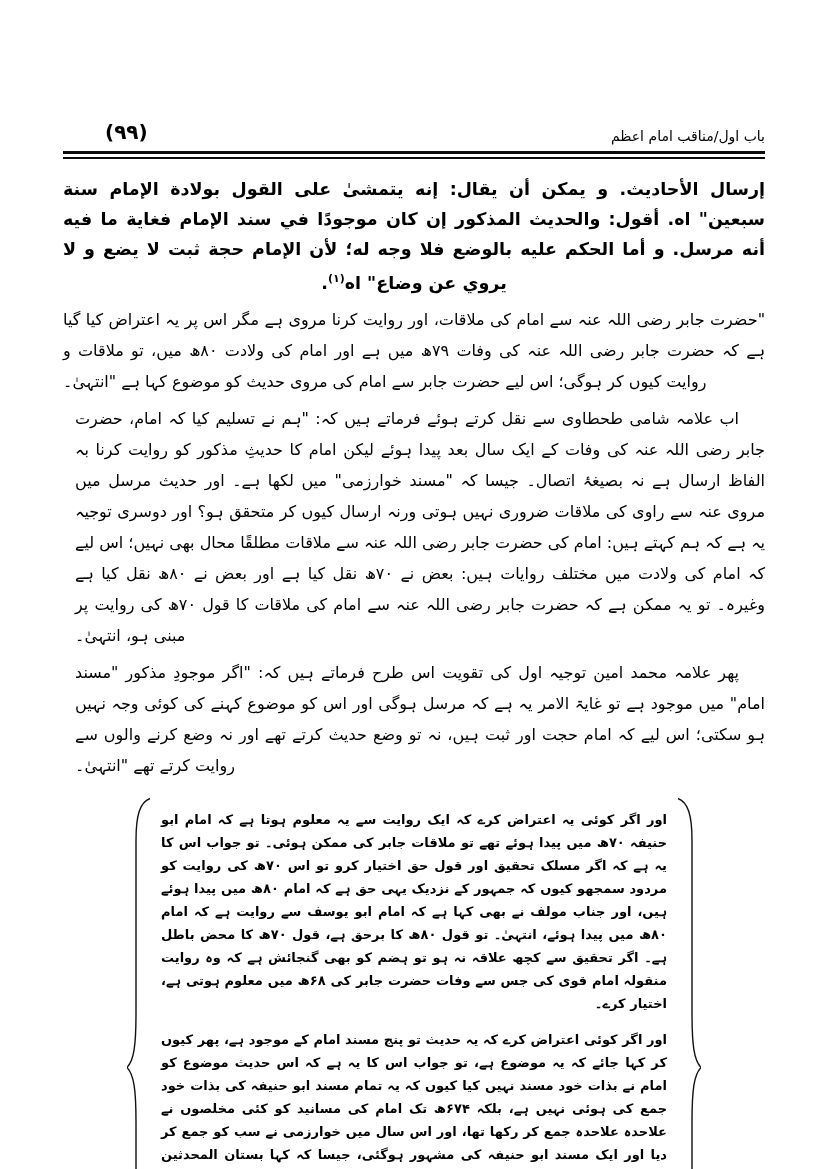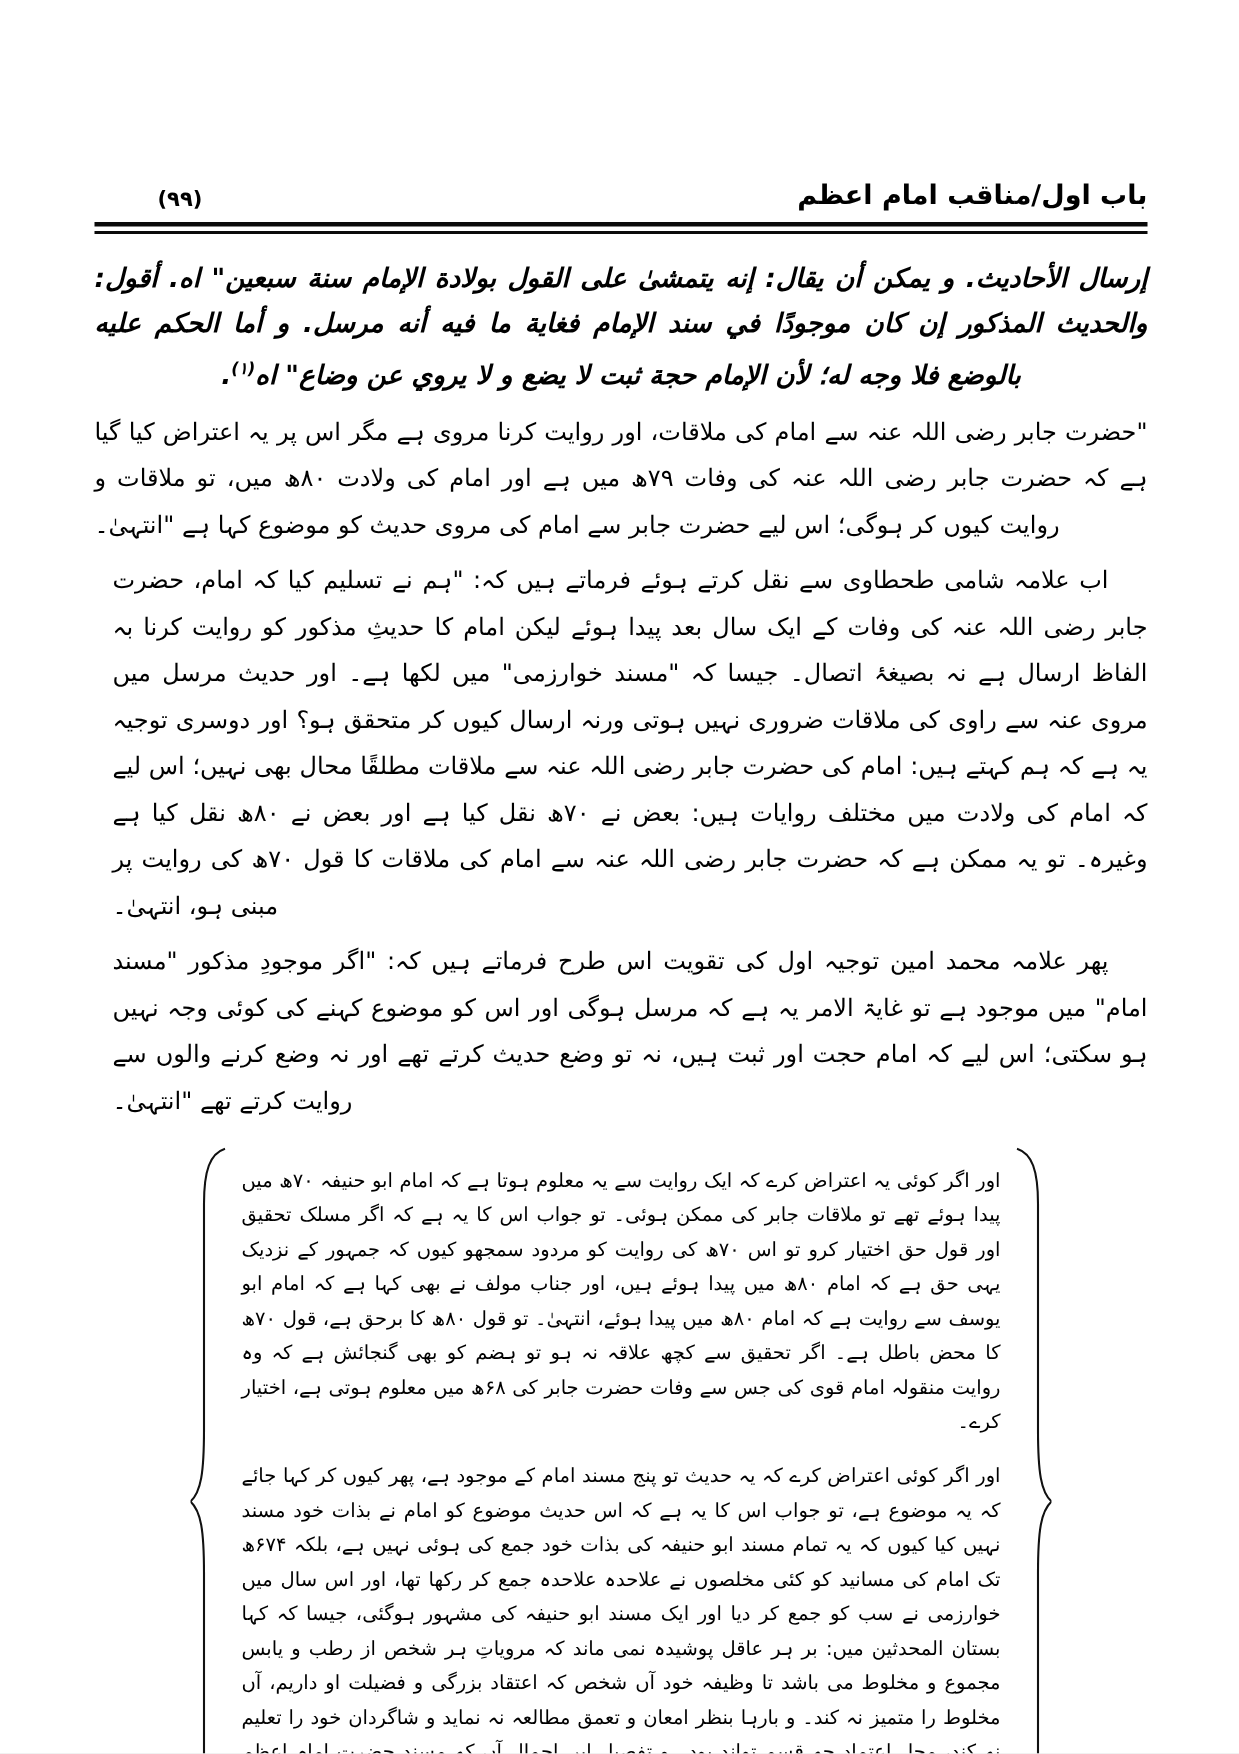--- a/index.html
+++ b/index.html
@@ -1,30 +1,30 @@
 <!DOCTYPE html>
 <html lang="ur"><head>
 <meta charset="utf-8">
 <style>
   html,body{margin:0;padding:0;background:#e8e8e8;}
   .page{position:relative;width:826px;height:1169px;margin:0 auto;background:#ffffff;
         color:#000;font-family:"DejaVu Sans",sans-serif;overflow:hidden;}
   .content{position:absolute;left:63px;top:0;width:702px;}
   .header-row{margin-top:120px;display:flex;flex-direction:row-reverse;
               justify-content:space-between;align-items:flex-end;}
-  .header-title{font-size:18px;font-weight:bold;direction:rtl;}
-  .page-number{font-size:14px;font-weight:bold;margin-left:42px;letter-spacing:1px;}
+  .header-title{font-size:14px;font-weight:normal;direction:rtl;}
+  .page-number{font-size:20px;font-weight:bold;margin-left:42px;letter-spacing:1px;}
   .rule-double-top{margin-top:7px;height:3px;border-top:3px solid #0a0a0a;border-bottom:2px solid #0a0a0a;}
   .para{direction:rtl;text-align:justify;margin:0;}
-  .para-arabic{font-size:17.5px;line-height:30px;margin-top:15px;font-weight:600;text-align-last:center;font-style:italic;}
+  .para-arabic{font-size:17.5px;line-height:30px;margin-top:15px;font-weight:600;text-align-last:center;}
   .para-arabic sup{font-size:11px;font-weight:bold;}
   .para-urdu{font-size:16px;line-height:31px;margin-top:6px;text-align-last:left;}
   .indent{text-indent:26px;margin-left:12px;}
   .note-wrap{position:relative;margin:12px 88px 0 88px;padding:2px 10px;}
-  .note-para{direction:rtl;text-align:justify;font-size:13px;line-height:23px;font-weight:400;}
+  .note-para{direction:rtl;text-align:justify;font-size:13px;line-height:23px;font-weight:700;}
   .brace{position:absolute;top:0;height:100%;width:26px;}
   .brace-left{left:-24px;}
   .brace-right{right:-24px;}
   .brace svg{width:100%;height:100%;display:block;}
   .brace path{fill:none;stroke:#111;stroke-width:1.4;vector-effect:non-scaling-stroke;}
 </style>
 </head>
 <body>
 
 <div class="page">

